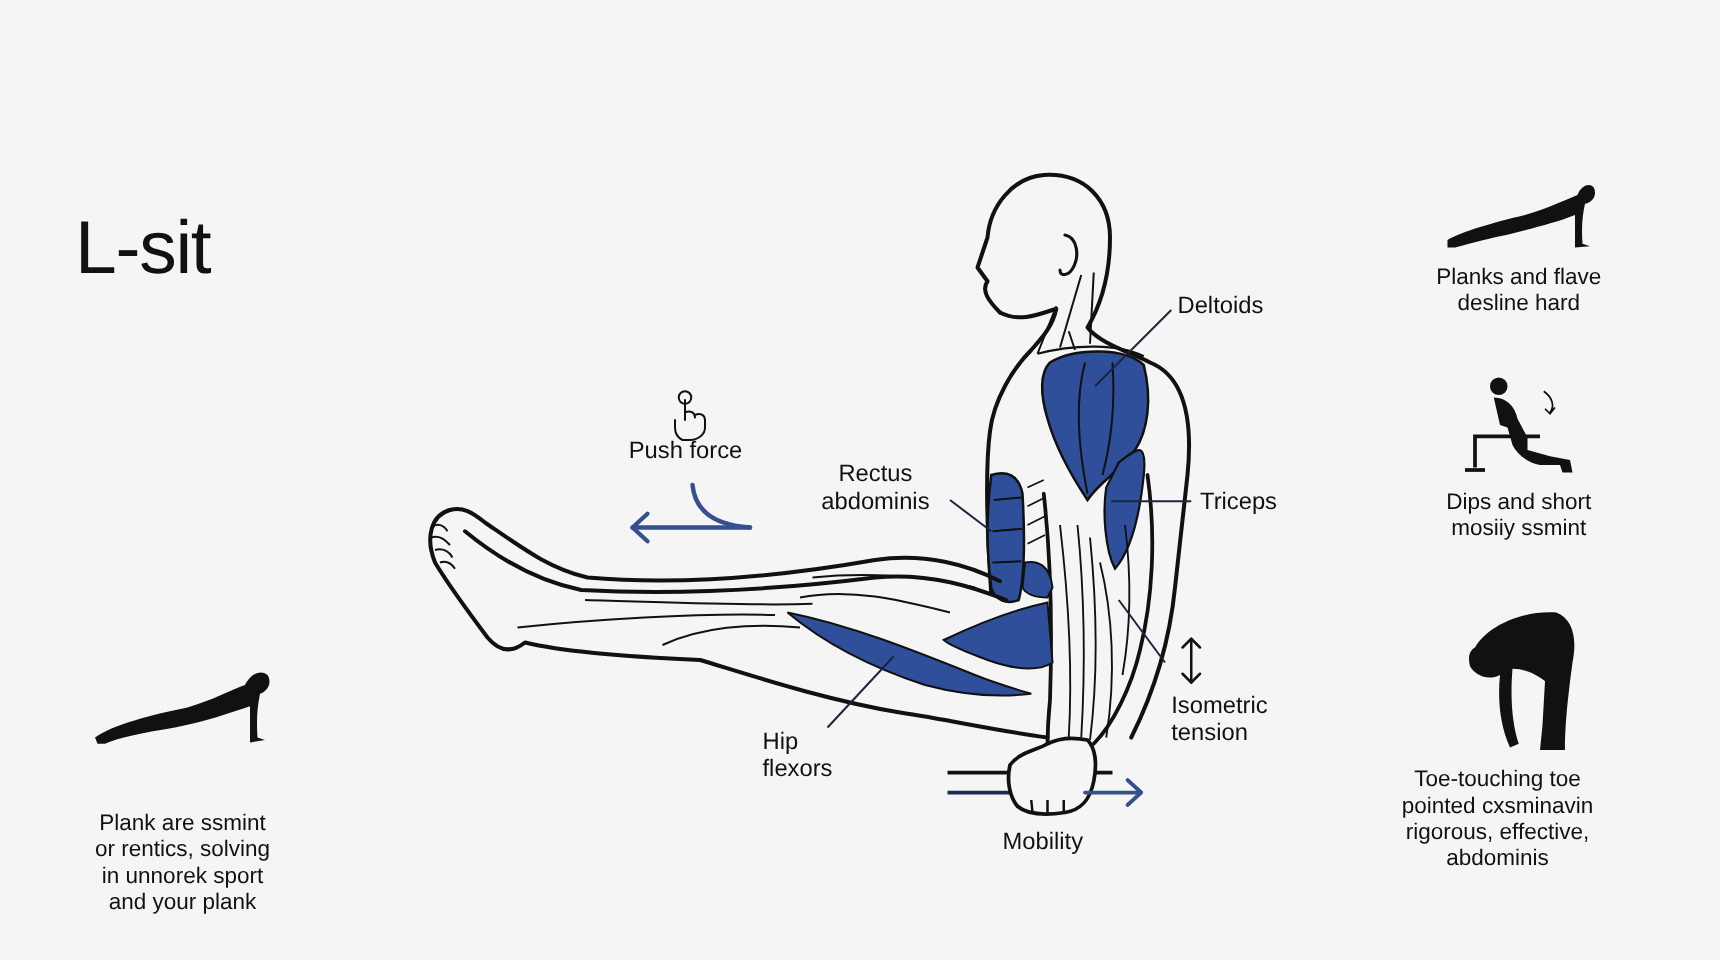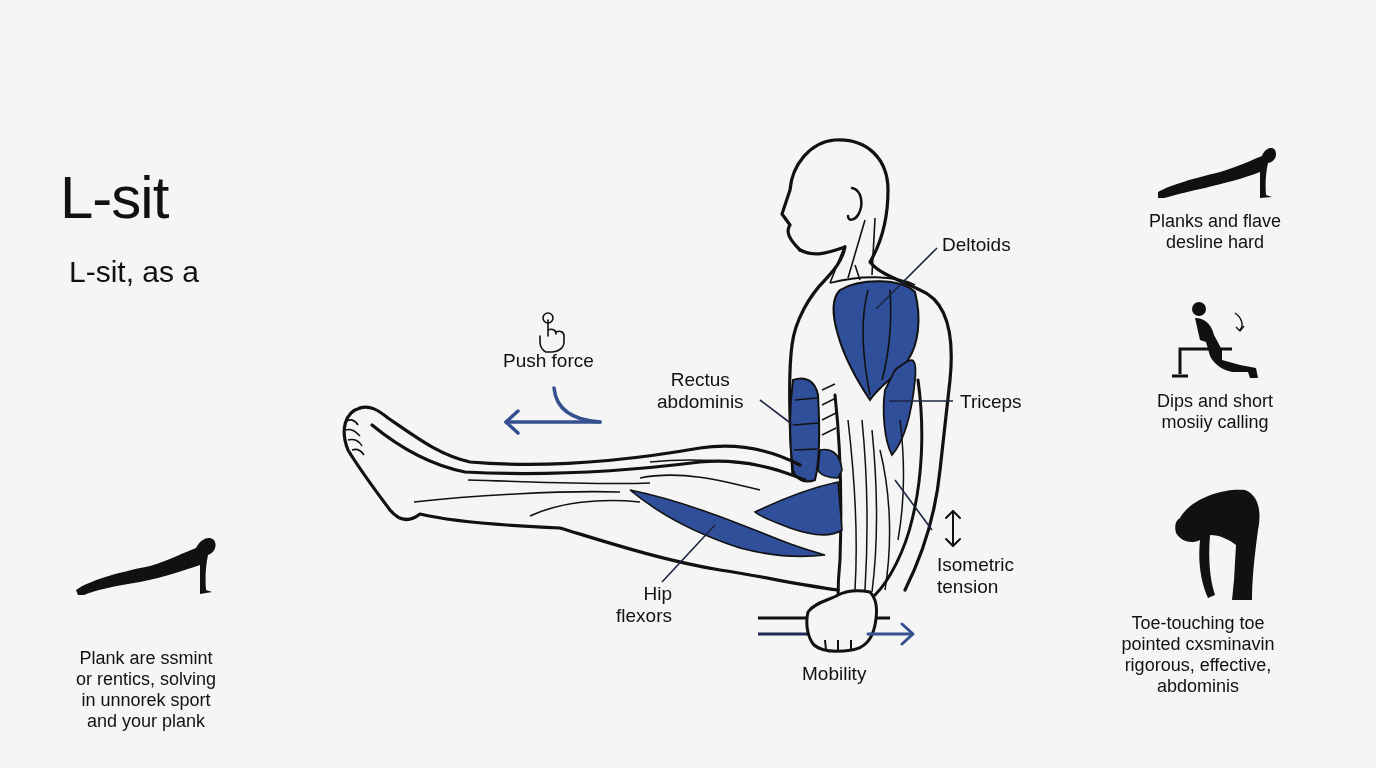--- a/index.html
+++ b/index.html
@@ -155,55 +155,54 @@
     <path d="M1195,318 C1205,318 1212,325 1214,335 L1222,350 L1222,360 L1240,365 L1256,368 L1258,378 L1250,378 L1248,372 L1232,372 C1222,370 1214,364 1210,356 L1206,342 L1200,340 Z" fill="#111"></path>
     <path d="M1235,313 C1242,318 1244,325 1240,330 M1236,327 L1240,331 L1244,326" fill="none" stroke="#111" stroke-width="1.4"></path>
   </g>
   <g fill="#111">
     <path d="M1180,518 C1190,500 1220,488 1245,490 C1258,495 1262,510 1258,530 C1254,560 1252,580 1252,600 L1232,600 L1234,580 L1236,545 C1230,540 1220,535 1210,535 C1208,560 1210,580 1215,595 L1208,598 C1200,580 1198,560 1200,540 C1190,545 1180,540 1176,533 C1174,525 1176,520 1180,518 Z"></path>
   </g>
 </svg>
 
 <div class="abs title">L-sit</div>
 <div class="abs subtitle">
-  <div>L-sit, as a</div>
 </div>
 
 <div class="abs label" style="left:503px; top:350px;text-align:right;">Push force</div>
 <div class="abs label" style="left:657px; top:369px; text-align:center;">
   <div>Rectus</div>
   <div>abdominis</div>
 </div>
 <div class="abs label" style="left:942px; top:234px;">Deltoids</div>
 <div class="abs label" style="left:960px; top:391px;">Triceps</div>
 <div class="abs label" style="left:937px; top:554px;">
   <div>Isometric</div>
   <div>tension</div>
 </div>
-<div class="abs label" style="left:610px; top:583px; text-align:right; width:62px;">
+<div class="abs label" style="left:610px; top:583px; text-align:left; width:62px;">
   <div>Hip</div>
   <div>flexors</div>
 </div>
 <div class="abs label" style="left:802px; top:663px;">Mobility</div>
 
 <div class="abs caption" style="left:55px; top:612px; width:182px;margin-top:36px;">
   <div>Plank are ssmint</div>
   <div>or rentics, solving</div>
   <div>in unnorek sport</div>
   <div>and your plank</div>
 </div>
 
 <div class="abs caption" style="left:1125px; top:211px; width:180px;">
   <div>Planks and flave</div>
   <div>desline hard</div>
 </div>
 
 <div class="abs caption" style="left:1125px; top:391px; width:180px;">
   <div>Dips and short</div>
-  <div>mosiiy calling</div>
+  <div>mosiiy ssmint</div>
 </div>
 
 <div class="abs caption" style="left:1098px; top:613px; width:200px;">
   <div>Toe-touching toe</div>
   <div>pointed cxsminavin</div>
   <div>rigorous, effective,</div>
   <div>abdominis</div>
 </div>
 
 </body></html>

